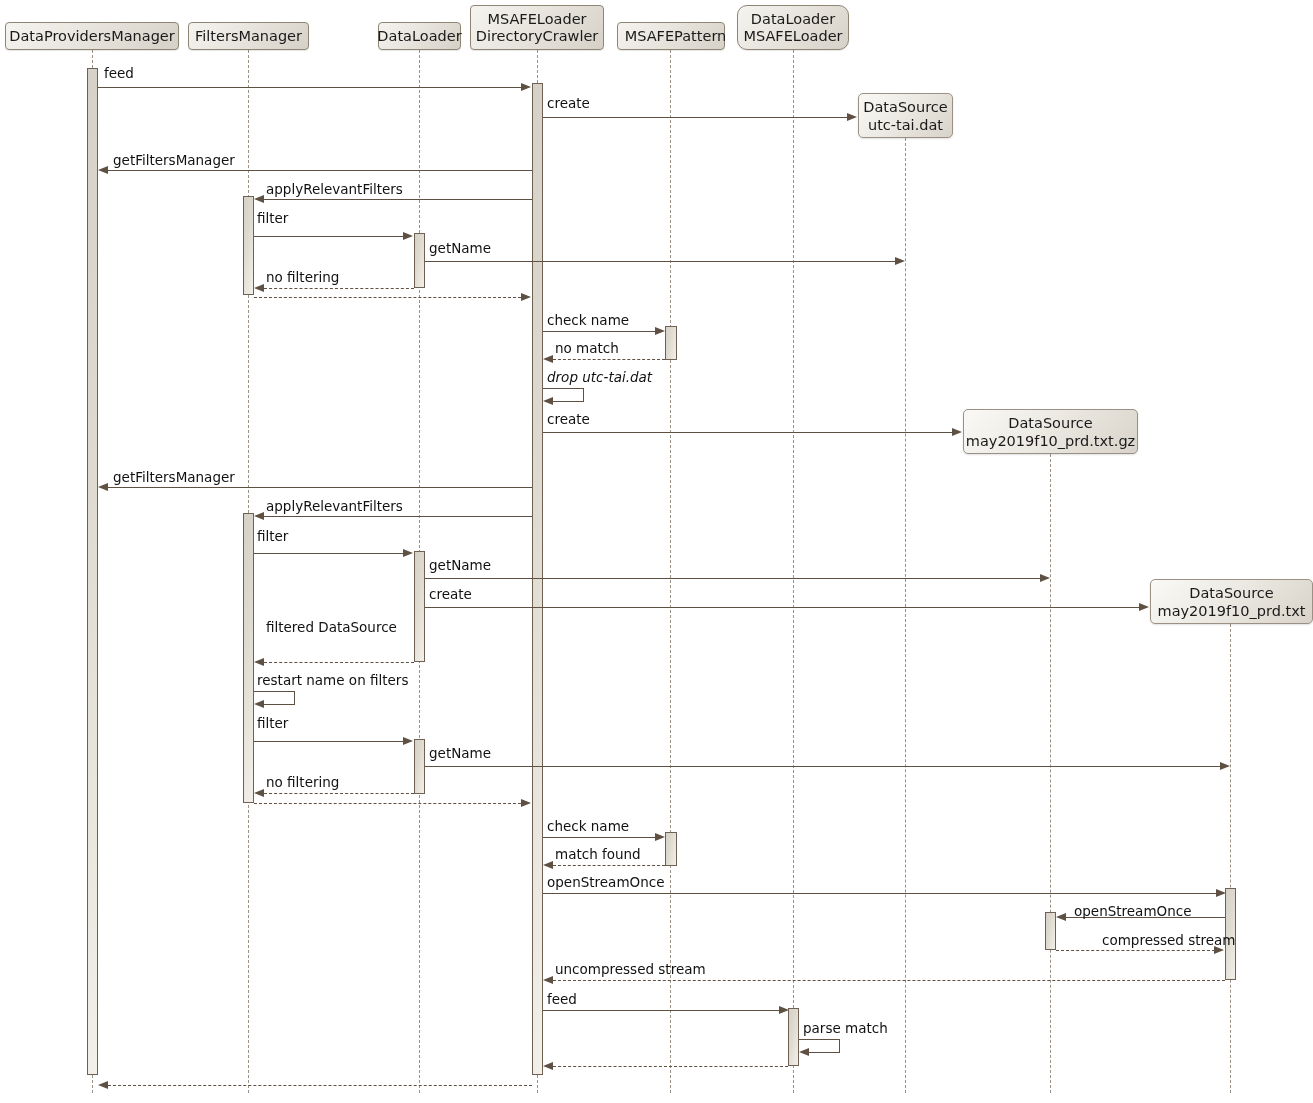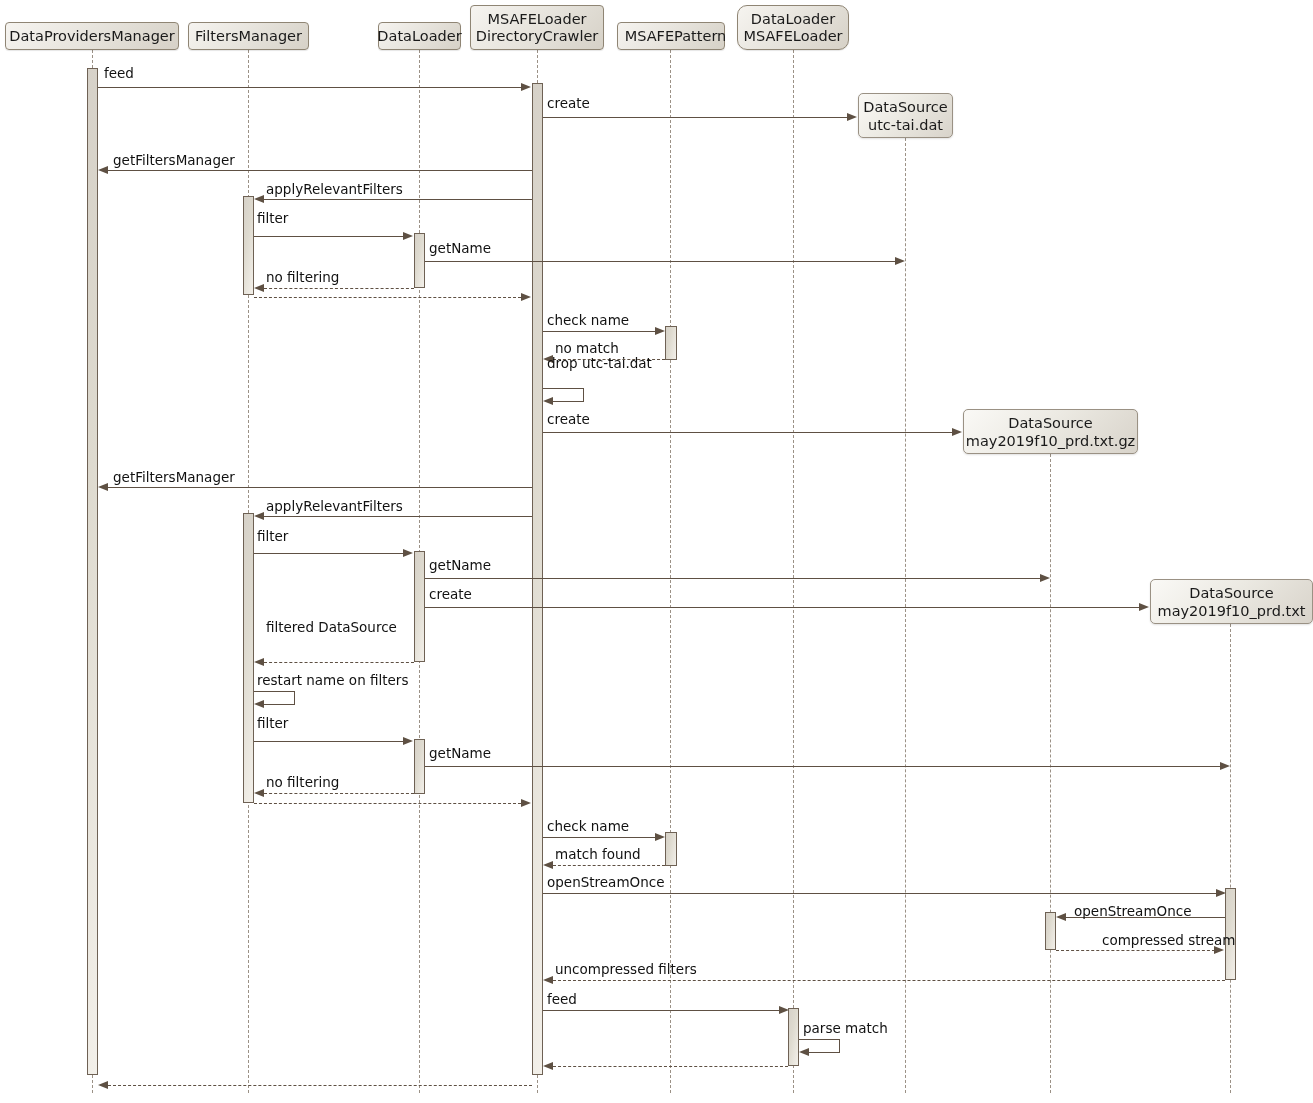--- a/index.html
+++ b/index.html
@@ -177,21 +177,21 @@
   <div class="lbl" style="left:547px;top:313px;">check name</div>
 
   <div class="msg dashed" style="left:553px;top:359px;width:112px;"></div>
   <div class="arw l" style="left:543px;top:354.5px;"></div>
   <div class="lbl" style="left:555px;top:341px;">no match</div>
 
   <div class="msg" style="left:543px;top:388px;width:41px;"></div>
   <div class="vseg" style="left:583px;top:388px;height:13px;"></div>
   <div class="msg" style="left:553px;top:401px;width:31px;"></div>
   <div class="arw l" style="left:543px;top:396.5px;"></div>
-  <div class="lbl" style="left:547px;top:356px;">drop utc-tai.dat</div>
+  <div class="lbl" style="left:547px;top:370px;font-style:italic;">drop utc-tai.dat</div>
 
   <div class="msg" style="left:543px;top:432px;width:410px;"></div>
   <div class="arw r" style="left:952px;top:427.5px;"></div>
   <div class="lbl" style="left:547px;top:412px;">create</div>
 
   <div class="msg" style="left:108px;top:487px;width:424px;"></div>
   <div class="arw l" style="left:98px;top:482.5px;"></div>
   <div class="lbl" style="left:113px;top:470px;">getFiltersManager</div>
 
   <div class="msg" style="left:264px;top:516px;width:268px;"></div>
@@ -250,21 +250,21 @@
   <div class="msg" style="left:1066px;top:917px;width:159px;"></div>
   <div class="arw l" style="left:1056px;top:912.5px;"></div>
   <div class="lbl" style="left:1074px;top:904px;">openStreamOnce</div>
 
   <div class="msg dashed" style="left:1056px;top:950px;width:159px;"></div>
   <div class="arw r" style="left:1214px;top:945.5px;"></div>
   <div class="lbl" style="left:1058px;top:933px;margin-left:44px;">compressed stream</div>
 
   <div class="msg dashed" style="left:553px;top:980px;width:672px;"></div>
   <div class="arw l" style="left:543px;top:975.5px;"></div>
-  <div class="lbl" style="left:555px;top:962px;">uncompressed filters</div>
+  <div class="lbl" style="left:555px;top:962px;">uncompressed stream</div>
 
   <div class="msg" style="left:543px;top:1010px;width:240px;"></div>
   <div class="arw r" style="left:779px;top:1005.5px;"></div>
   <div class="lbl" style="left:547px;top:992px;">feed</div>
 
   <div class="msg" style="left:799px;top:1039px;width:41px;"></div>
   <div class="vseg" style="left:839px;top:1039px;height:13px;"></div>
   <div class="msg" style="left:809px;top:1052px;width:31px;"></div>
   <div class="arw l" style="left:799px;top:1047.5px;"></div>
   <div class="lbl" style="left:803px;top:1021px;">parse match</div>

